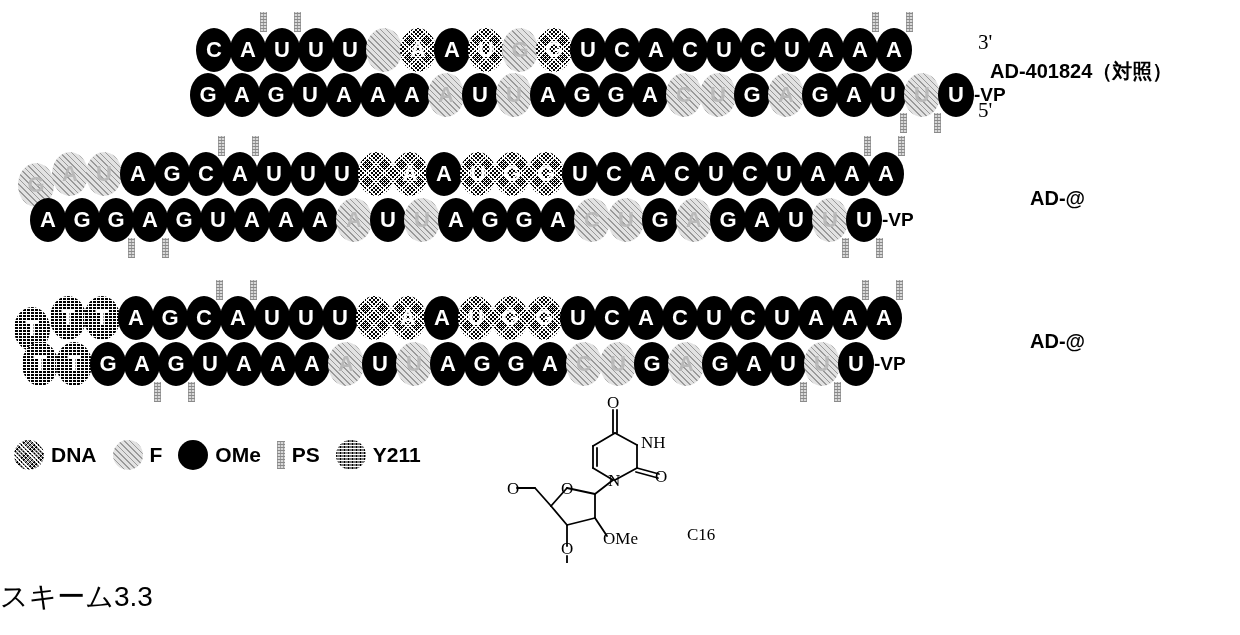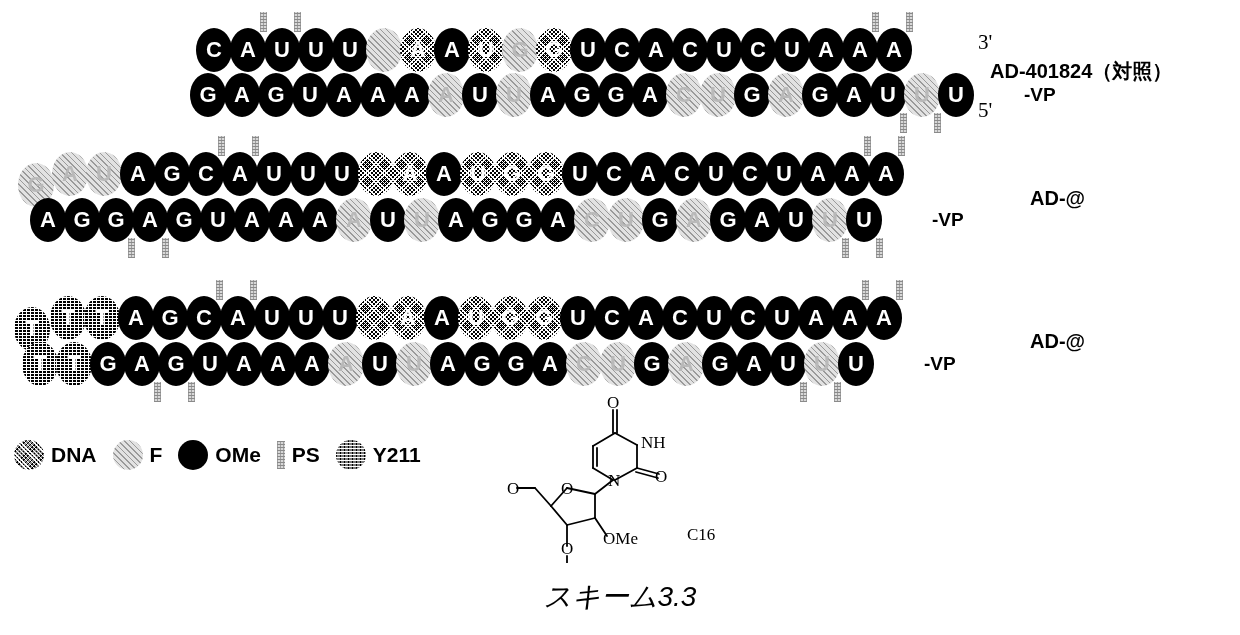--- a/index.html
+++ b/index.html
@@ -52,22 +52,21 @@
                       repeating-linear-gradient(90deg,#9f9f9f 0 1px,transparent 1px 3px);
     background-color:#d8d8d8;
   }
   .ps.up   { top:-16px; }
   .ps.down { bottom:-16px; }
 
   .vp {
     display:inline-block; vertical-align:top;
     line-height:44px; font-size:19px; font-weight:bold;
     font-family:"Liberation Sans", sans-serif; color:#000;
-    margin-left:11px;
-    padding-left:41px;
+    margin-left:2px;
   }
 
   
   .prime {
     position:absolute; font-family:"Liberation Serif",serif;
     font-size:21px; color:#000;
   }
   .duplex-label {
     position:absolute; font-family:"Liberation Sans",sans-serif;
     font-weight:bold; font-size:20px; color:#000; white-space:nowrap;
@@ -92,23 +91,22 @@
     font-weight:bold; font-size:21px; color:#000;
   }
 
   
   #chem { position:absolute; left:495px; top:388px; width:330px; height:175px; }
   #chem svg { display:block; }
 
   
   #caption {
     position:absolute; left:0; top:578px; width:1240px;
-    text-align:center; font-size:28px; color:#000;
+    text-align:left; font-size:28px; color:#000;
     font-family:"Liberation Sans",sans-serif;
-    font-style:italic;
   }
 </style>
 </head>
 <body>
 
 <div id="stage">
 
   <div id="duplex-layer">
       <div class="strand" style="left: 196px; top: 28px;"><div class="nt nt-OMe">C</div><div class="nt nt-OMe">A<span class="ps up" style="left: 30px;"></span></div><div class="nt nt-OMe">U<span class="ps up" style="left: 30px;"></span></div><div class="nt nt-OMe">U</div><div class="nt nt-OMe">U</div><div class="nt nt-F"></div><div class="nt nt-DNA">A</div><div class="nt nt-OMe">A</div><div class="nt nt-DNA">U</div><div class="nt nt-F">G</div><div class="nt nt-DNA">G</div><div class="nt nt-OMe">U</div><div class="nt nt-OMe">C</div><div class="nt nt-OMe">A</div><div class="nt nt-OMe">C</div><div class="nt nt-OMe">U</div><div class="nt nt-OMe">C</div><div class="nt nt-OMe">U</div><div class="nt nt-OMe">A</div><div class="nt nt-OMe">A<span class="ps up" style="left: 30px;"></span></div><div class="nt nt-OMe">A<span class="ps up" style="left: 30px;"></span></div></div>
       <div class="strand" style="left: 190px; top: 73px;"><div class="nt nt-OMe">G</div><div class="nt nt-OMe">A</div><div class="nt nt-OMe">G</div><div class="nt nt-OMe">U</div><div class="nt nt-OMe">A</div><div class="nt nt-OMe">A</div><div class="nt nt-OMe">A</div><div class="nt nt-F">A</div><div class="nt nt-OMe">U</div><div class="nt nt-F">U</div><div class="nt nt-OMe">A</div><div class="nt nt-OMe">G</div><div class="nt nt-OMe">G</div><div class="nt nt-OMe">A</div><div class="nt nt-F">C</div><div class="nt nt-F">U</div><div class="nt nt-OMe">G</div><div class="nt nt-F">A</div><div class="nt nt-OMe">G</div><div class="nt nt-OMe">A</div><div class="nt nt-OMe">U<span class="ps down" style="left: 30px;"></span></div><div class="nt nt-F">U<span class="ps down" style="left: 30px;"></span></div><div class="nt nt-OMe">U</div><span class="vp">-VP</span></div>

